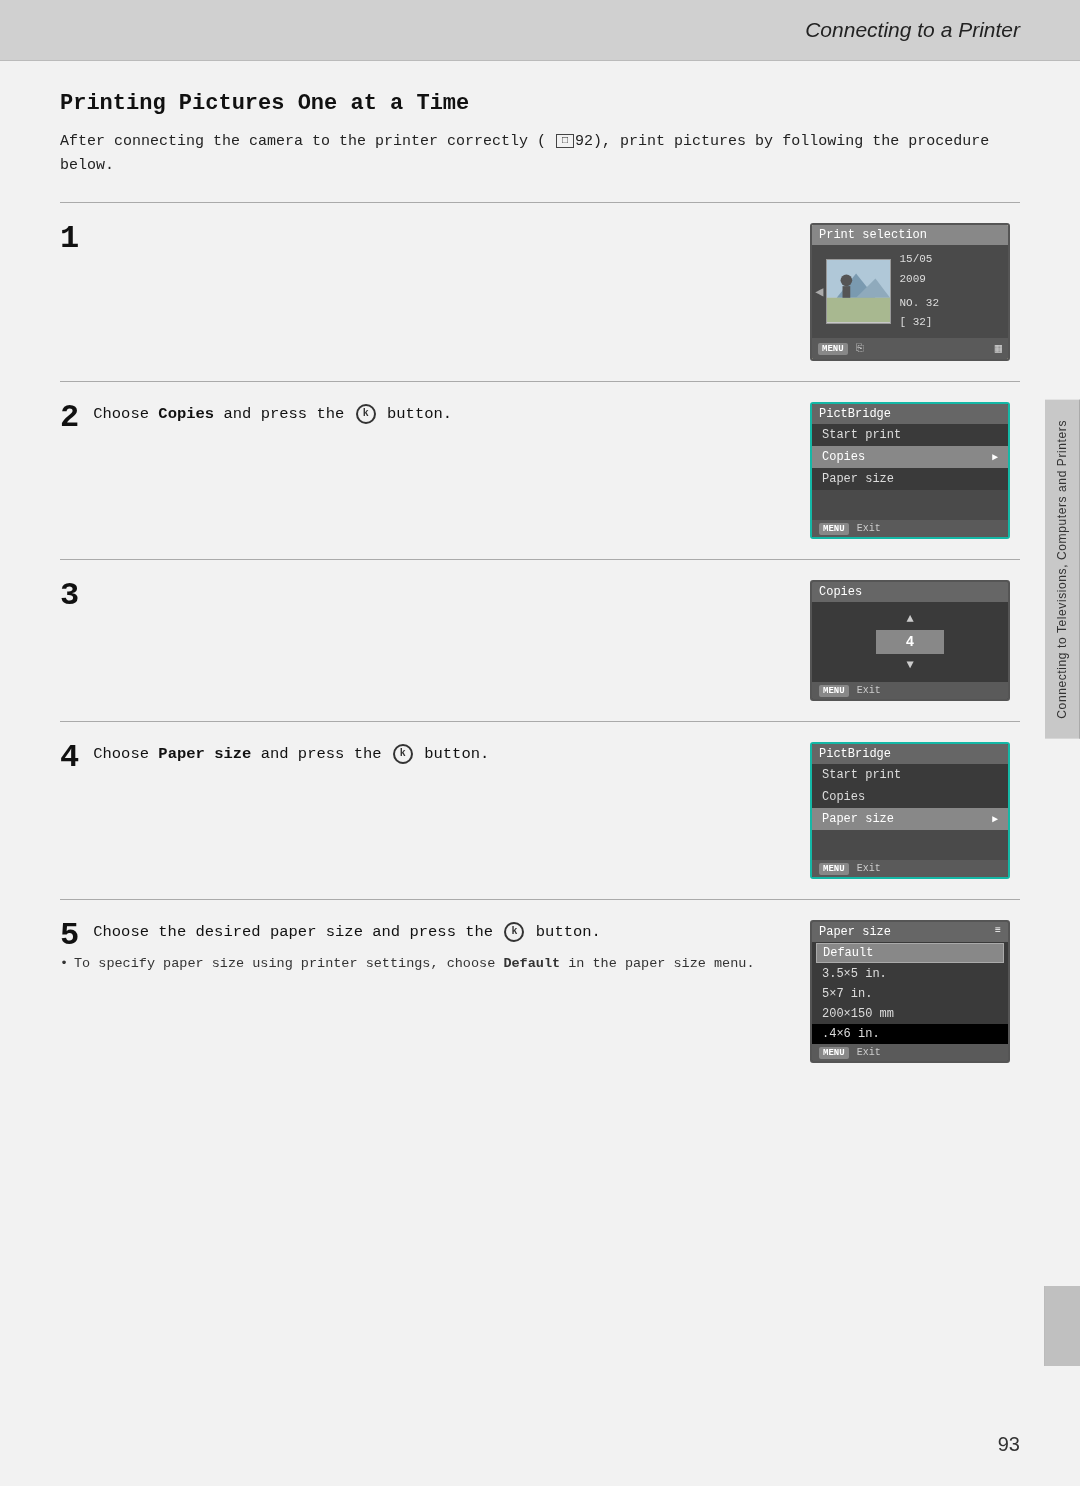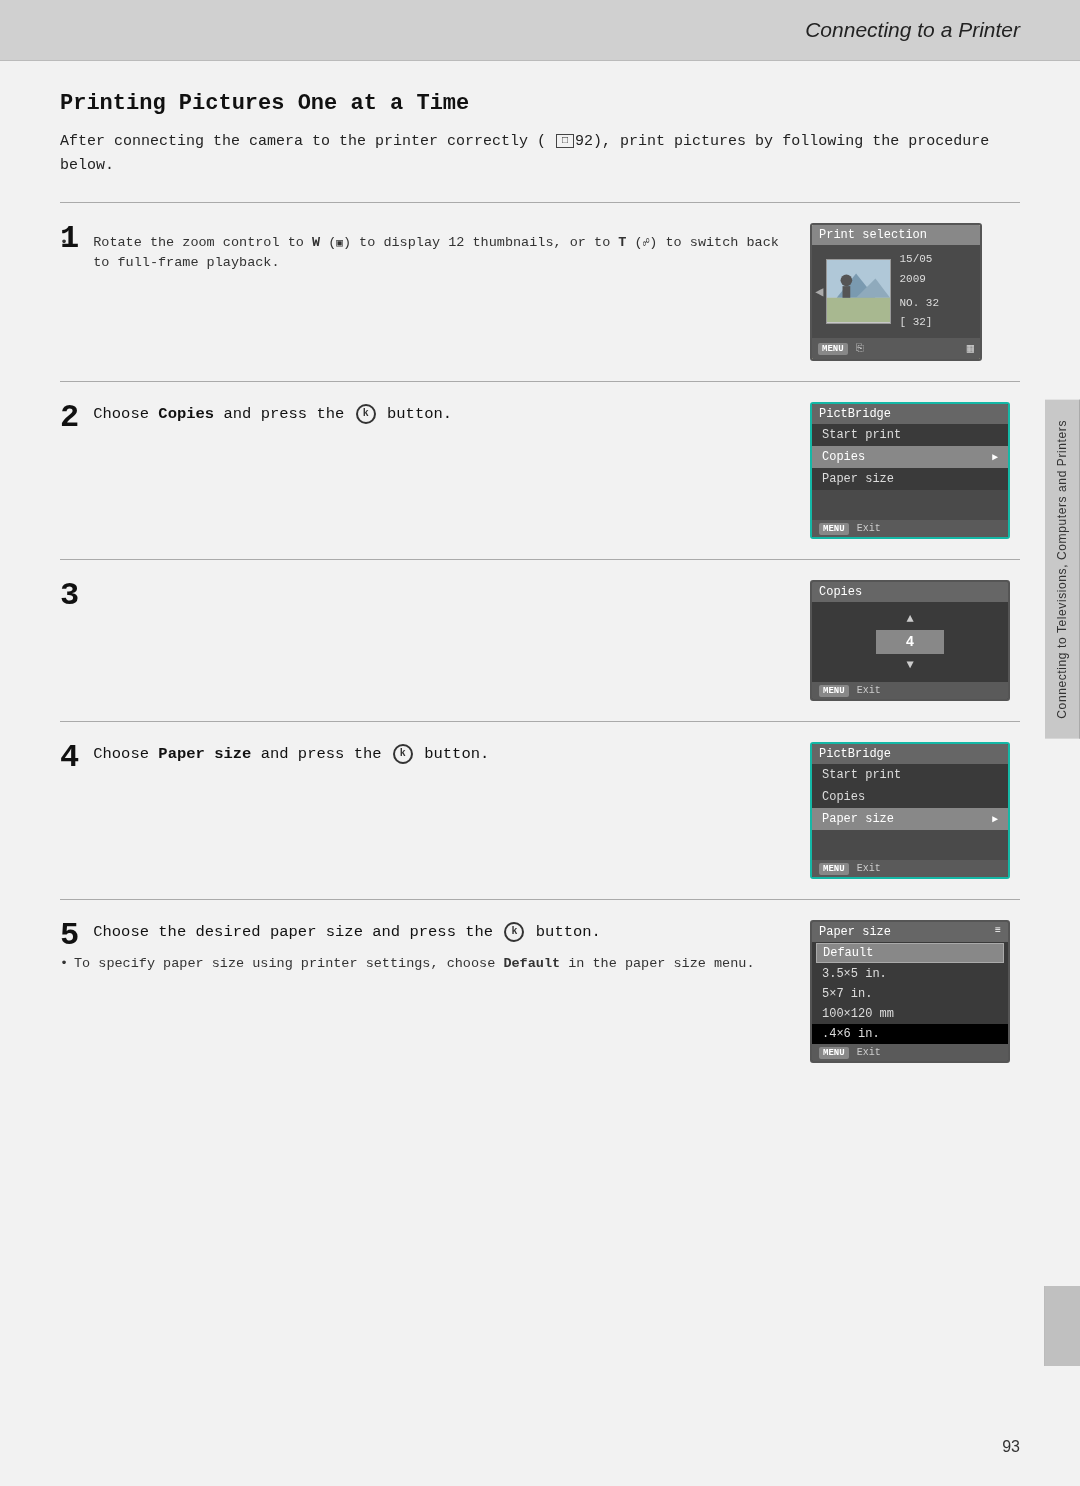--- a/index.html
+++ b/index.html
@@ -122,21 +122,21 @@
       margin: 0 2px;
       flex-shrink: 0;
     }
 
     
     .screen-box {
       background: #fef9c3;
       border: 2px solid #555;
       border-radius: 3px;
       padding: 0;
-      width: 172px;
+      width: 200px;
       overflow: hidden;
     }
     .screen-label-bar {
       background: #888;
       color: #fff;
       font-size: 12px;
       padding: 3px 7px;
       font-weight: normal;
     }
     .screen-bottom-bar {
@@ -294,21 +294,21 @@
       height: 80px;
       background: #c0c0c0;
       border-left: 1px solid #bbb;
     }
 
     
     .page-number {
       position: absolute;
       bottom: 30px;
       right: 60px;
-      font-size: 16px;
+      font-size: 20px;
       color: #333;
     }
   </style>
 </head>
 <body>
 
 <div class="page-wrapper">
 
   <div class="header-bar">
     <span class="header-title">Connecting to a Printer</span>
@@ -319,23 +319,20 @@
     <div class="section-title">Printing Pictures One at a Time</div>
 
     <div class="intro-text">
       After connecting the camera to the printer correctly (
       <span style="display:inline-flex;align-items:center;justify-content:center;width:18px;height:14px;border:1.5px solid #444;font-size:10px;vertical-align:middle;margin:0 1px;">□</span>92), print pictures by following the procedure below.
     </div>
 
     <div class="step-row">
       <div class="step-left">
         <span class="step-number">1</span>
-        <ul class="step-sub">
-          <li>Rotate the zoom control to <b>W</b> (<span style="font-size:11px;">▣</span>) to display 12 thumbnails, or to <b>T</b> (<span style="font-size:11px;">☍</span>) to switch back to full-frame playback.</li>
-        </ul>
       </div>
       <div class="step-right">
         <div class="screen-box">
           <div class="screen-label-bar">Print selection</div>
           <div style="background:#4a4a4a; display:flex; flex-direction:row; align-items:center; padding:5px 5px 5px 3px; position:relative;">
             <span style="color:#aaa; font-size:14px; margin-right:3px;">◀</span>
 
             <div style="width:65px; height:65px; background:#c8c8c8; border:1px solid #999; flex-shrink:0; overflow:hidden; display:flex; align-items:flex-end; justify-content:center;">
               <svg width="65" height="65" viewBox="0 0 65 65" xmlns="http://www.w3.org/2000/svg">
 
@@ -458,21 +455,21 @@
       </div>
       <div class="step-right">
         <div class="papersize-box">
           <div class="papersize-title-bar">
             <span>Paper size</span>
             <span style="font-size:10px;">≡</span>
           </div>
           <div class="papersize-item selected">Default</div>
           <div class="papersize-item">3.5×5 in.</div>
           <div class="papersize-item">5×7 in.</div>
-          <div class="papersize-item">100×120 mm</div>
+          <div class="papersize-item">200×150 mm</div>
           <div class="papersize-item current">.4×6 in.</div>
           <div class="papersize-bottom">
             <span class="menu-chip">MENU</span>
             <span>Exit</span>
           </div>
         </div>
       </div>
     </div>
 
   </div>

